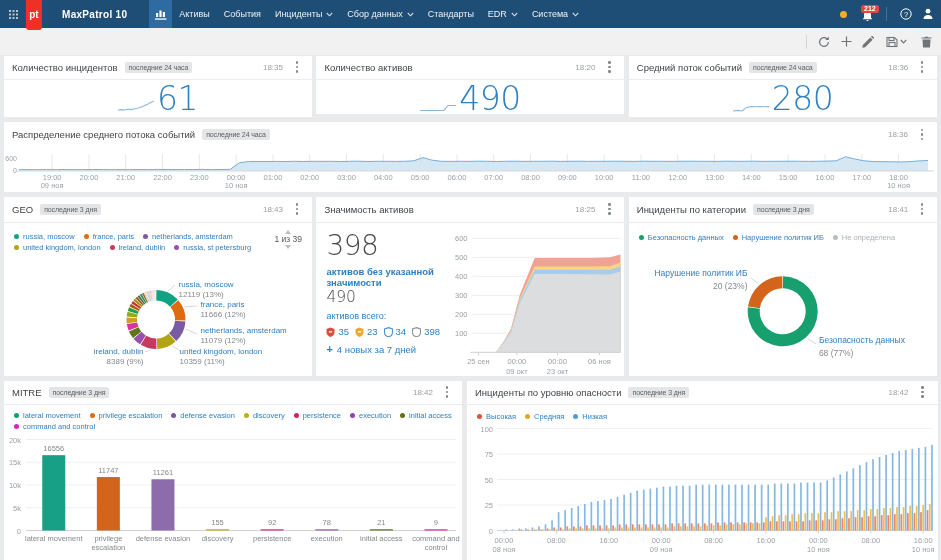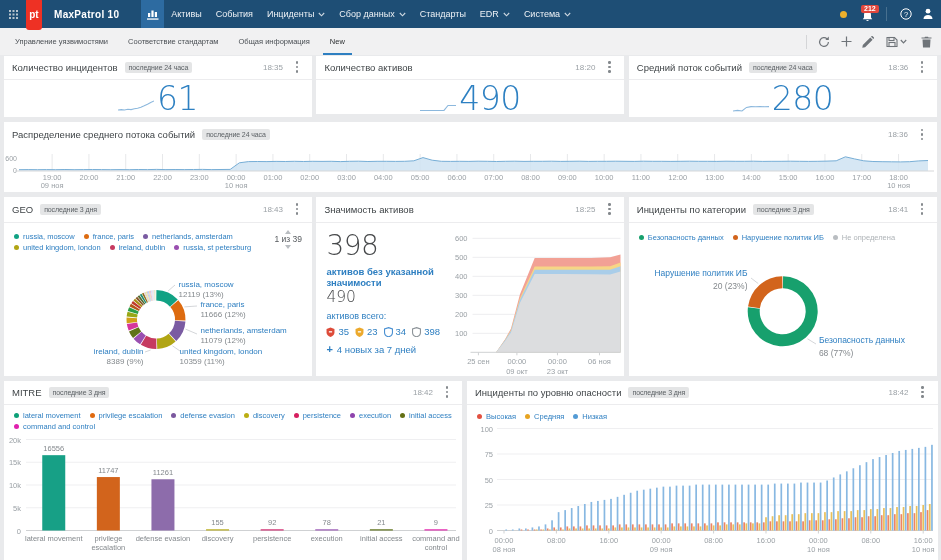--- a/index.html
+++ b/index.html
@@ -4,21 +4,21 @@
 <style>
   * { margin:0; padding:0; box-sizing:border-box; }
   html,body { width:941px; height:560px; overflow:hidden; }
   body { font-family:"Liberation Sans", sans-serif; background:#e9eaec; position:relative; }
 
   
   .navbar { position:absolute; left:0; top:0; width:941px; height:28px; background:#1e4e75; display:flex; align-items:center; z-index:5; }
   .nav-left { display:flex; align-items:center; height:100%; }
   .grid-btn { width:26px; height:100%; display:flex; align-items:center; justify-content:center; }
   .pt-logo { width:16px; height:32px; background:#ee3124; border-radius:3px; color:#fff; font-size:10px; font-weight:bold; display:flex; align-items:center; justify-content:center; margin-left:0px; letter-spacing:0; }
-  .product { color:#fff; font-size:10px; font-weight:bold; margin-left:12px; letter-spacing:.3px; }
+  .product { color:#fff; font-size:10px; font-weight:bold; margin-left:20px; letter-spacing:.3px; }
   .nav-items { display:flex; align-items:center; height:100%; margin-left:22px; }
   .nav-active { width:23px; height:100%; background:#2d6ba1; display:flex; align-items:center; justify-content:center; }
   .nav-item { color:#eef2f6; font-size:9px; padding:0 7px; height:100%; display:flex; align-items:center; gap:4px; white-space:nowrap; }
   .chev { width:7px; height:5px; }
   .nav-right { margin-left:auto; display:flex; align-items:center; height:100%; padding-right:4px; }
   .dot-status { width:7px; height:7px; border-radius:50%; background:#eeb02c; margin-right:9px; }
   .bell-wrap { position:relative; width:22px; height:100%; display:flex; align-items:center; justify-content:center; }
   .badge-212 { position:absolute; top:5px; left:5px; background:#e1473d; color:#fff; font-size:7px; font-weight:bold; line-height:8px; padding:0 3px; border-radius:2px; }
   .nav-divider { width:1px; height:14px; background:#48708f; margin:0 10px 0 8px; }
   .icon-btn-nav { width:18px; height:100%; display:flex; align-items:center; justify-content:center; }
@@ -166,26 +166,20 @@
     <div class="icon-btn-nav" style="margin-left:4px;">
       <svg width="12" height="12" viewBox="0 0 12 12">
         <circle cx="6" cy="3.2" r="2.4" fill="#fff"></circle>
         <path fill="#fff" d="M1.5 11 C1.5 8.4 3.5 7 6 7 C8.5 7 10.5 8.4 10.5 11 Z"></path>
       </svg>
     </div>
   </div>
 </div>
 
 <div class="tabbar">
-  <div class="tabs" id="tabs">
-      <div class="tab">Управление уязвимостями</div>
-      <div class="tab">Соответствие стандартам</div>
-      <div class="tab">Общая информация</div>
-      <div class="tab active">New</div>
-    </div>
   <div class="tab-tools">
     <span class="tool-divider"></span>
     <div class="tool-btn">
       <svg width="12" height="12" viewBox="0 0 12 12">
         <path fill="none" stroke="#6f7479" stroke-width="1.2" d="M10.4 6 a4.4 4.4 0 1 1 -1.3 -3.1"></path>
         <path fill="#6f7479" d="M10.8 0.6 L10.8 4 L7.4 4 Z"></path>
       </svg>
     </div>
     <div class="tool-btn">
       <svg width="11" height="11" viewBox="0 0 11 11">

